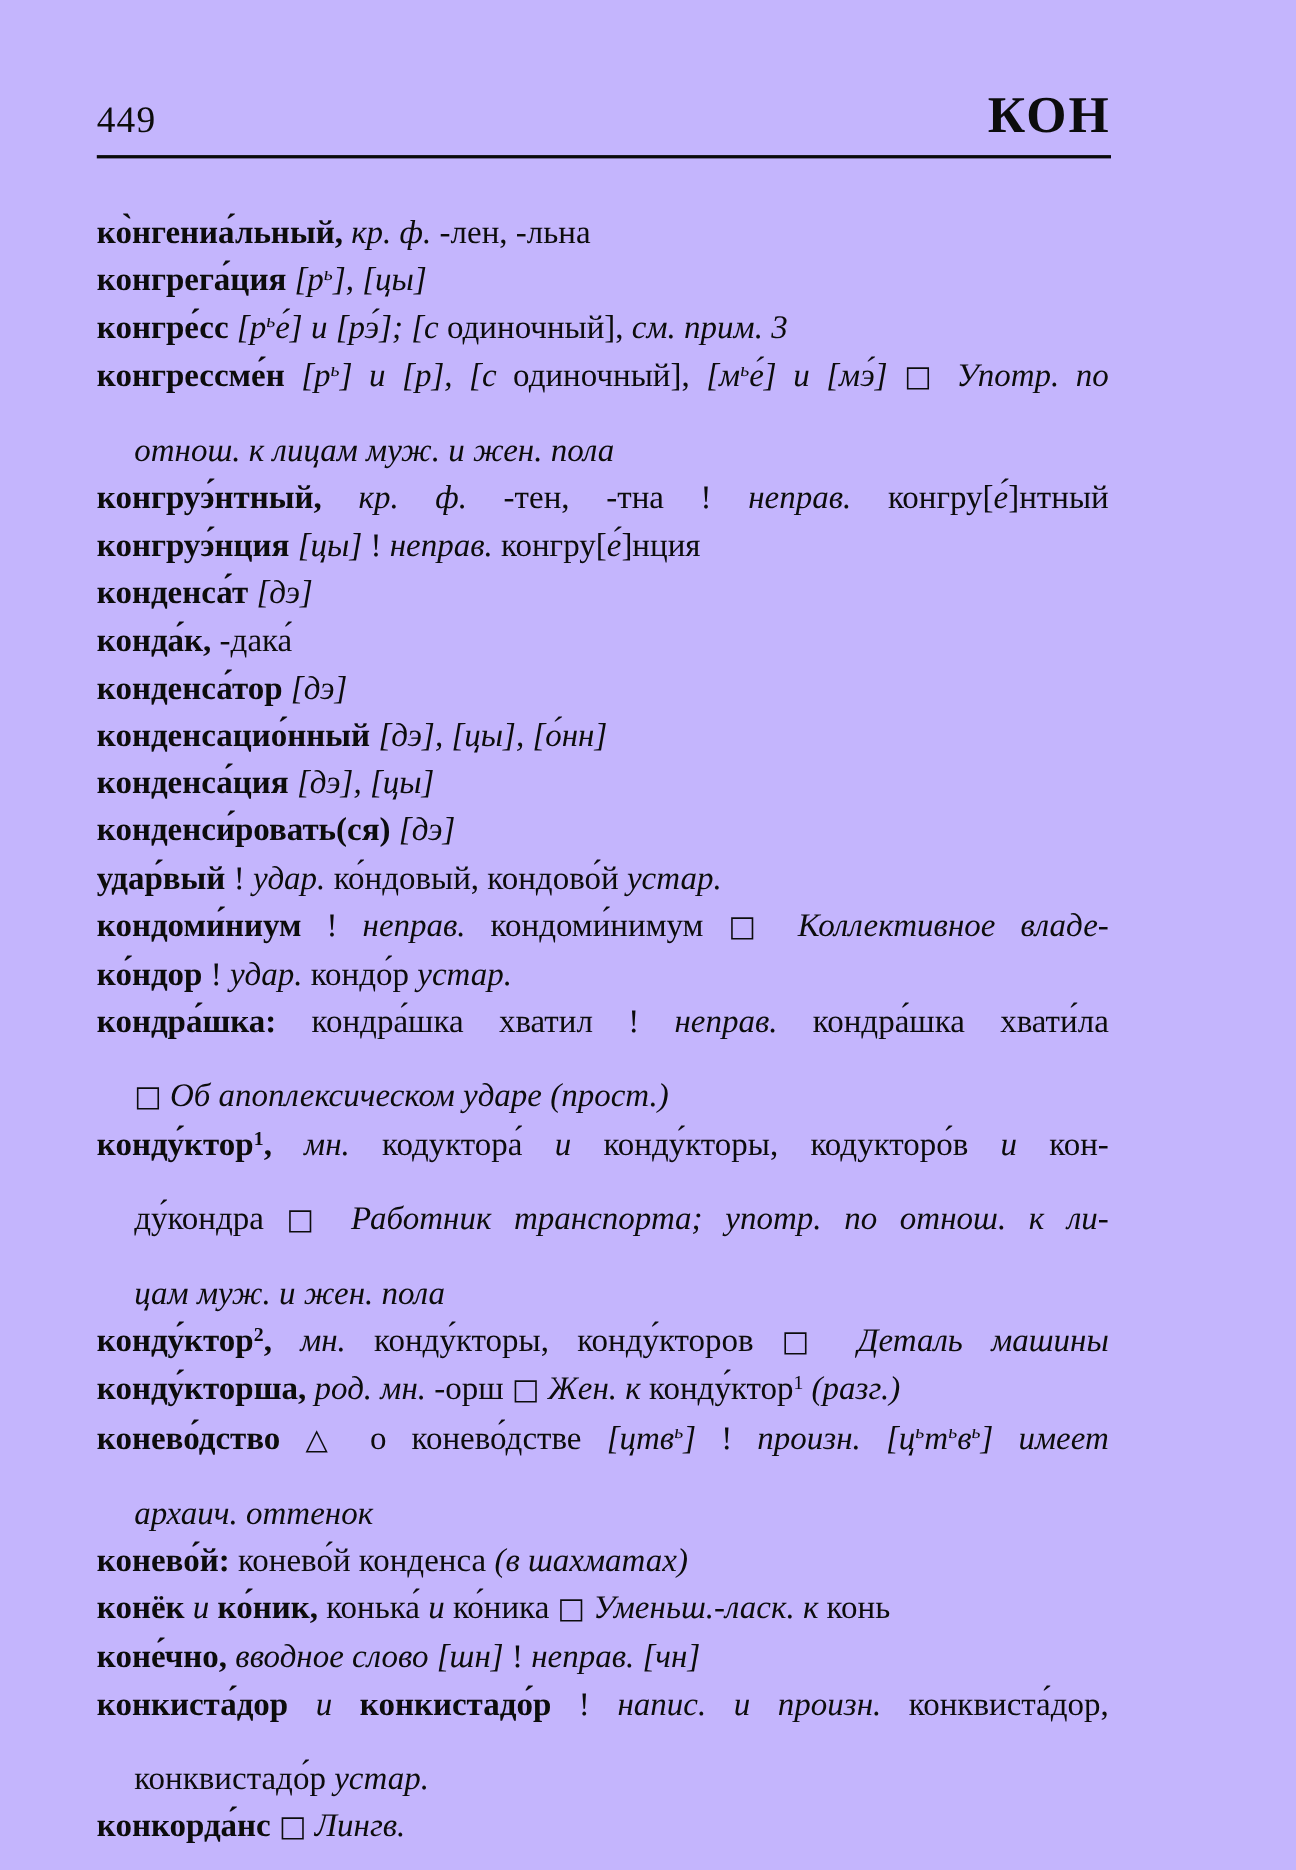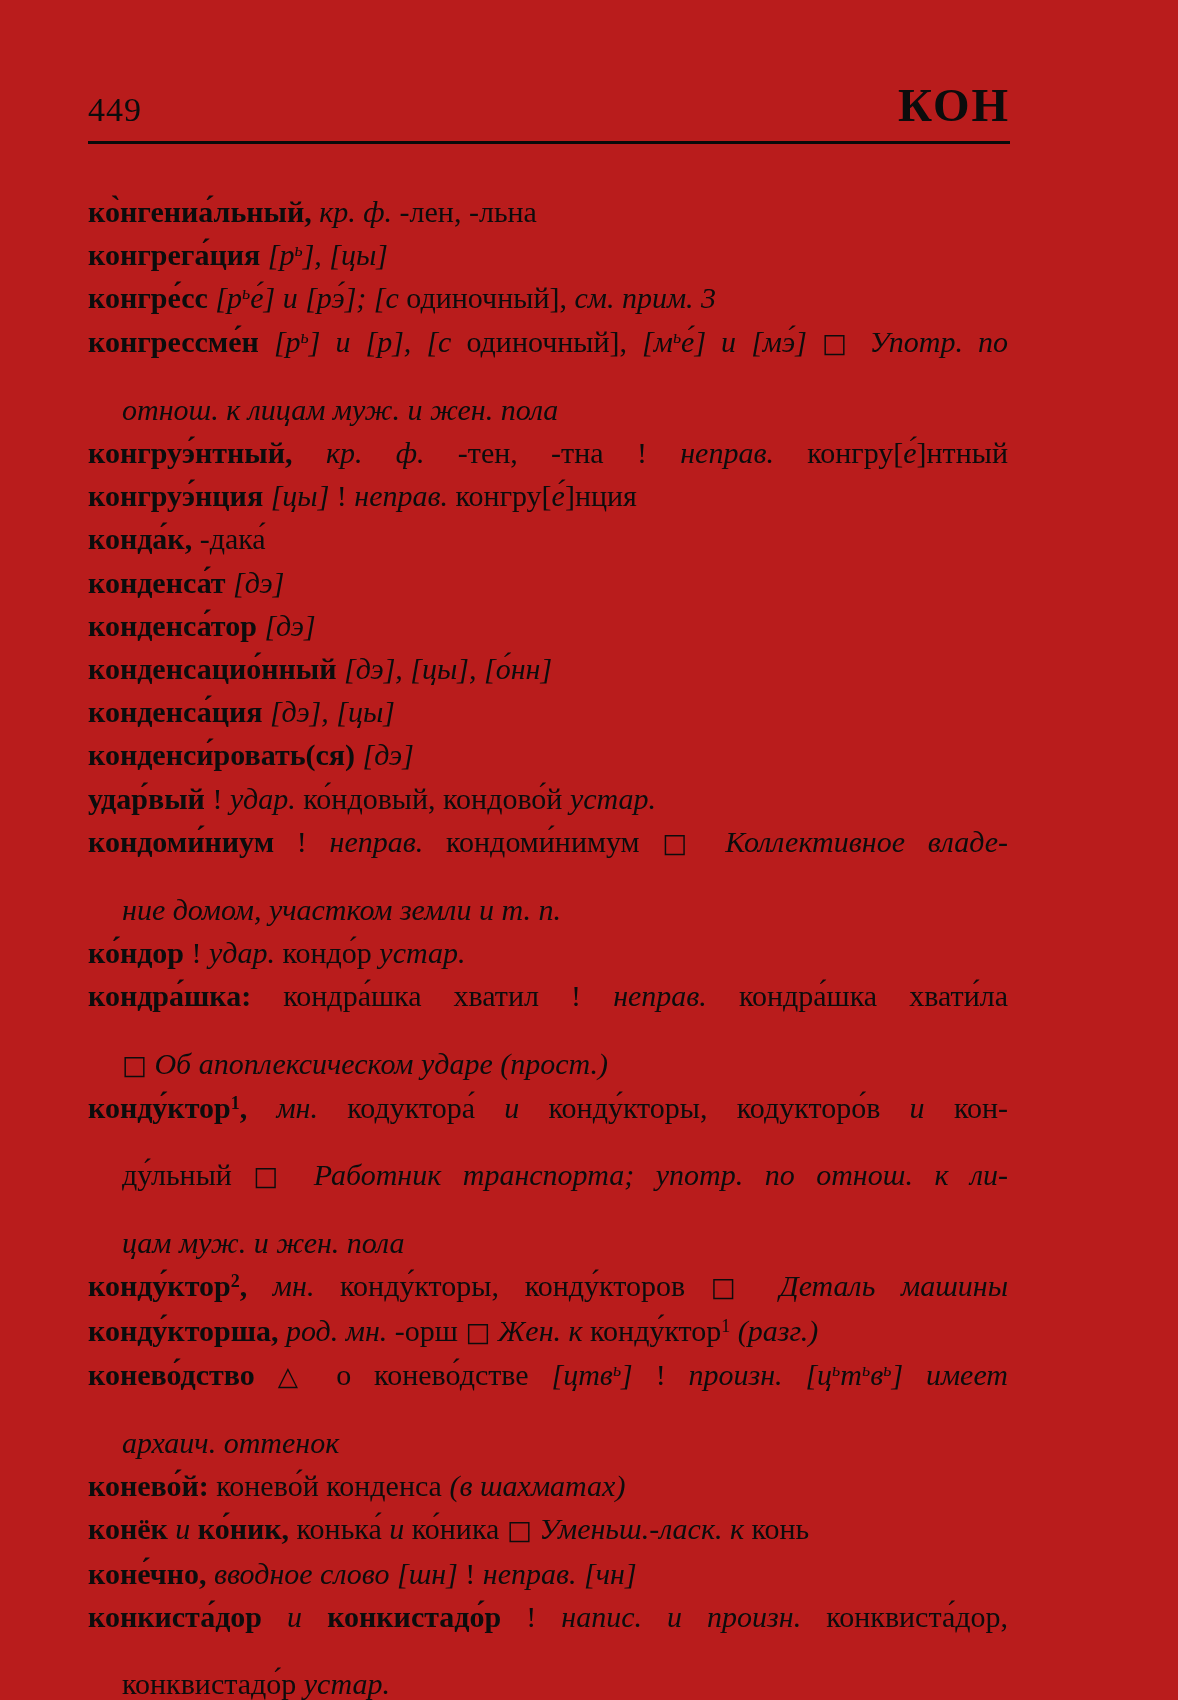--- a/index.html
+++ b/index.html
@@ -1,17 +1,17 @@
 <!DOCTYPE html>
 <html><head>
 <meta charset="utf-8">
 <style>
   html,body{margin:0;padding:0;background:#e9e9e9;}
   .page{
-    width:1178px;height:1700px;background:#b91c1c;color:#0c0c0c;
+    width:1178px;height:1700px;background:#c4b5fd;color:#0c0c0c;
     font-family:"Liberation Serif", serif;
     box-sizing:border-box;padding:78px 0 0 88px;position:relative;overflow:hidden;
   }
   .head{width:922px;display:flex;justify-content:space-between;align-items:baseline;}
   .pagenum{font-size:34px;letter-spacing:1px;}
   .runhead{font-size:47px;font-weight:bold;letter-spacing:2px;}
   .rule{width:922px;height:3px;background:#0a0a0a;margin-top:9px;}
   .content{width:920px;margin-top:46px;font-size:30px;line-height:43.2px;}
   .line{text-align:left;}
   .line.ind{padding-left:34px;box-sizing:border-box;margin-top:24px;}
@@ -32,34 +32,33 @@
   </div>
   <div class="rule"></div>
   <div class="content" id="content">
       <div class="line"><span class="s-b">ко̀нгениа́льный,</span><span class="s-i"> кр. ф. </span><span class="s-r">-лен, -льна</span></div>
       <div class="line"><span class="s-b">конгрега́ция </span><span class="s-i">[р</span><sup class="s-i">ь</sup><span class="s-i">], [цы]</span></div>
       <div class="line"><span class="s-b">конгре́сс </span><span class="s-i">[р</span><sup class="s-i">ь</sup><span class="s-i">е́] и [рэ́]; [с </span><span class="s-r">одиночный], </span><span class="s-i">см. прим. 3</span></div>
       <div class="line j"><span class="s-b">конгрессме́н </span><span class="s-i">[р</span><sup class="s-i">ь</sup><span class="s-i">] и [р], [с </span><span class="s-r">одиночный], </span><span class="s-i">[м</span><sup class="s-i">ь</sup><span class="s-i">е́] и [мэ́] </span><span class="s-sym">□</span><span class="s-i"> Употр. по</span></div>
       <div class="line ind"><span class="s-i">отнош. к лицам муж. и жен. пола</span></div>
       <div class="line j"><span class="s-b">конгруэ́нтный,</span><span class="s-i"> кр. ф. </span><span class="s-r">-тен, -тна ! </span><span class="s-i">неправ. </span><span class="s-r">конгру[</span><span class="s-i">е́</span><span class="s-r">]нтный</span></div>
       <div class="line"><span class="s-b">конгруэ́нция </span><span class="s-i">[цы]</span><span class="s-r"> ! </span><span class="s-i">неправ. </span><span class="s-r">конгру[</span><span class="s-i">е́</span><span class="s-r">]нция</span></div>
+      <div class="line"><span class="s-b">конденса́т </span><span class="s-i">[дэ]</span></div>
       <div class="line"><span class="s-b">конда́к,</span><span class="s-r"> -дака́</span></div>
-      <div class="line"><span class="s-b">конденса́т </span><span class="s-i">[дэ]</span></div>
       <div class="line"><span class="s-b">конденса́тор </span><span class="s-i">[дэ]</span></div>
       <div class="line"><span class="s-b">конденсацио́нный </span><span class="s-i">[дэ], [цы], [о́нн]</span></div>
       <div class="line"><span class="s-b">конденса́ция </span><span class="s-i">[дэ], [цы]</span></div>
       <div class="line"><span class="s-b">конденси́ровать(ся) </span><span class="s-i">[дэ]</span></div>
       <div class="line"><span class="s-b">удар́вый</span><span class="s-r"> ! </span><span class="s-i">удар. </span><span class="s-r">ко́ндовый, кондово́й </span><span class="s-i">устар.</span></div>
       <div class="line j"><span class="s-b">кондоми́ниум</span><span class="s-r"> ! </span><span class="s-i">неправ. </span><span class="s-r">кондоми́нимум </span><span class="s-sym">□</span><span class="s-i"> Коллективное владе-</span></div>
-      <div class="line ind"><span class="s-i">ние домом, участком земли и т. п.</span></div>
       <div class="line"><span class="s-b">ко́ндор</span><span class="s-r"> ! </span><span class="s-i">удар. </span><span class="s-r">кондо́р </span><span class="s-i">устар.</span></div>
       <div class="line j"><span class="s-b">кондра́шка:</span><span class="s-r"> кондра́шка хватил ! </span><span class="s-i">неправ. </span><span class="s-r">кондра́шка хвати́ла</span></div>
       <div class="line ind"><span class="s-sym">□</span><span class="s-i"> Об апоплексическом ударе (прост.)</span></div>
       <div class="line j"><span class="s-b">конду́ктор</span><sup class="s-b">1</sup><span class="s-b">,</span><span class="s-i"> мн. </span><span class="s-r">кодуктора́ </span><span class="s-i">и </span><span class="s-r">конду́кторы, кодукторо́в </span><span class="s-i">и </span><span class="s-r">кон-</span></div>
-      <div class="line ind j"><span class="s-r">ду́льный </span><span class="s-sym">□</span><span class="s-i"> Работник транспорта; употр. по отнош. к ли-</span></div>
+      <div class="line ind j"><span class="s-r">ду́кондра </span><span class="s-sym">□</span><span class="s-i"> Работник транспорта; употр. по отнош. к ли-</span></div>
       <div class="line ind"><span class="s-i">цам муж. и жен. пола</span></div>
       <div class="line j"><span class="s-b">конду́ктор</span><sup class="s-b">2</sup><span class="s-b">,</span><span class="s-i"> мн. </span><span class="s-r">конду́кторы, конду́кторов </span><span class="s-sym">□</span><span class="s-i"> Деталь машины</span></div>
       <div class="line"><span class="s-b">конду́кторша,</span><span class="s-i"> род. мн. </span><span class="s-r">-орш </span><span class="s-sym">□</span><span class="s-i"> Жен. к </span><span class="s-r">конду́ктор</span><sup class="s-r">1</sup><span class="s-i"> (разг.)</span></div>
       <div class="line j"><span class="s-b">конево́дство </span><span class="s-sym">△</span><span class="s-r"> о конево́дстве </span><span class="s-i">[цтв</span><sup class="s-i">ь</sup><span class="s-i">]</span><span class="s-r"> ! </span><span class="s-i">произн. [ц</span><sup class="s-i">ь</sup><span class="s-i">т</span><sup class="s-i">ь</sup><span class="s-i">в</span><sup class="s-i">ь</sup><span class="s-i">] имеет</span></div>
       <div class="line ind"><span class="s-i">архаич. оттенок</span></div>
       <div class="line"><span class="s-b">конево́й:</span><span class="s-r"> конево́й конденса </span><span class="s-i">(в шахматах)</span></div>
       <div class="line"><span class="s-b">конёк </span><span class="s-i">и </span><span class="s-b">ко́ник,</span><span class="s-r"> конька́ </span><span class="s-i">и </span><span class="s-r">ко́ника </span><span class="s-sym">□</span><span class="s-i"> Уменьш.-ласк. к </span><span class="s-r">конь</span></div>
       <div class="line"><span class="s-b">коне́чно,</span><span class="s-i"> вводное слово [шн]</span><span class="s-r"> ! </span><span class="s-i">неправ. [чн]</span></div>
       <div class="line j"><span class="s-b">конкиста́дор </span><span class="s-i">и </span><span class="s-b">конкистадо́р</span><span class="s-r"> ! </span><span class="s-i">напис. и произн. </span><span class="s-r">конквиста́дор,</span></div>
       <div class="line ind"><span class="s-r">конквистадо́р </span><span class="s-i">устар.</span></div>

